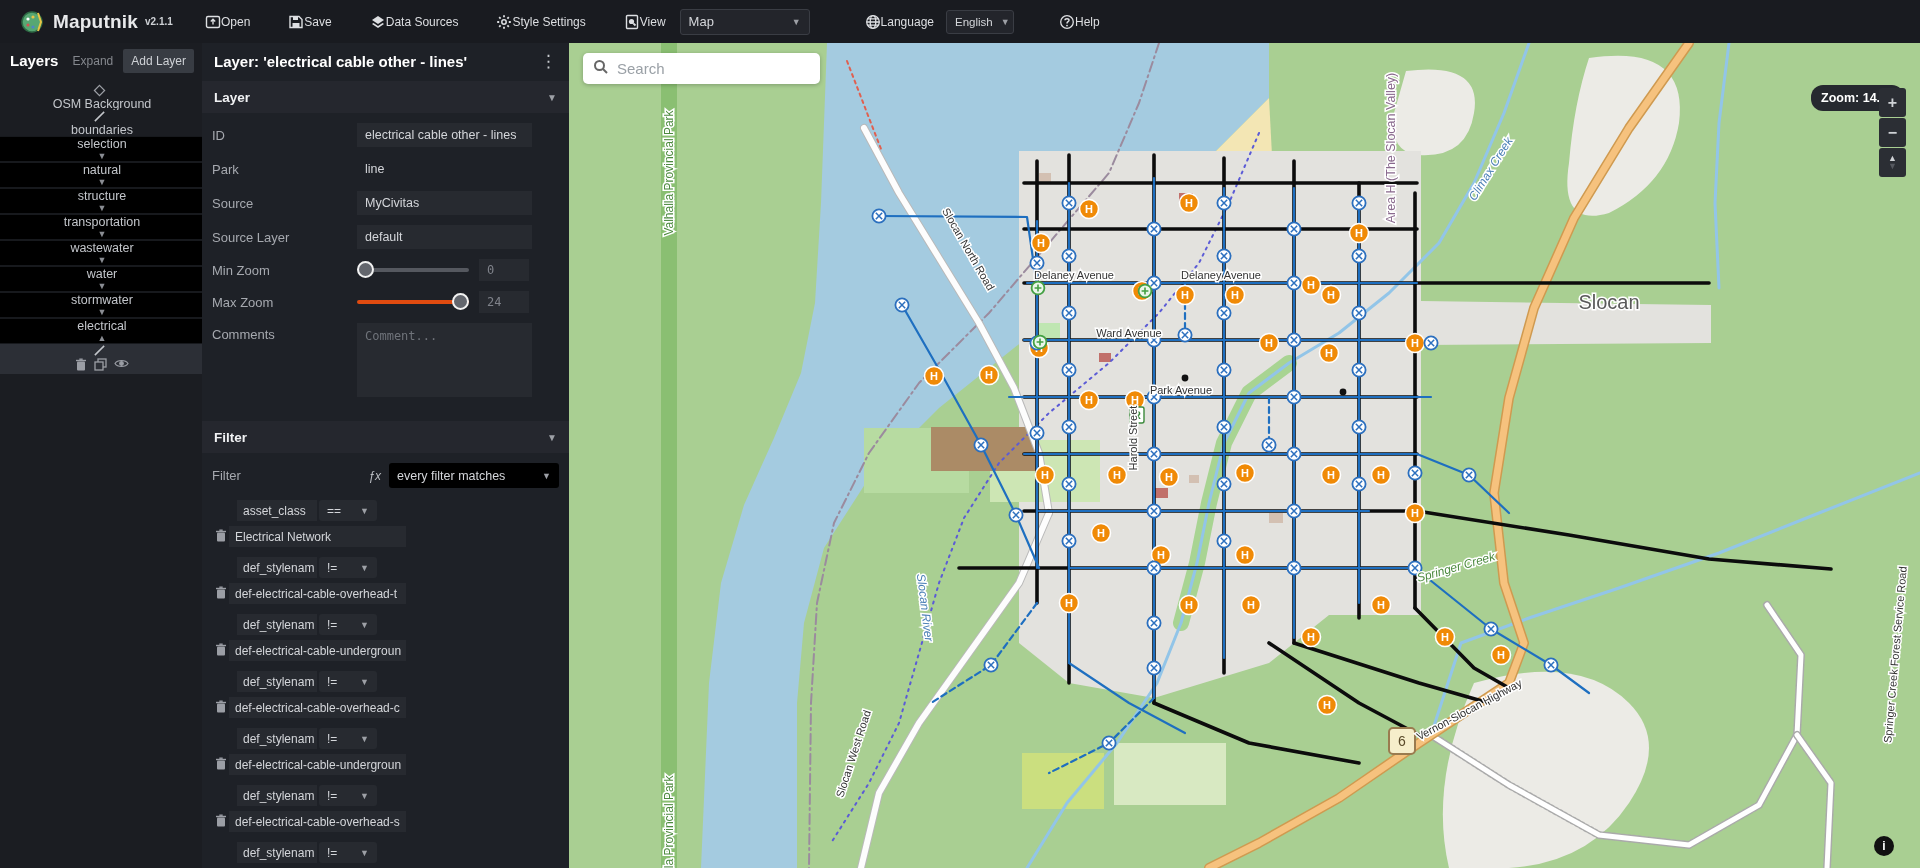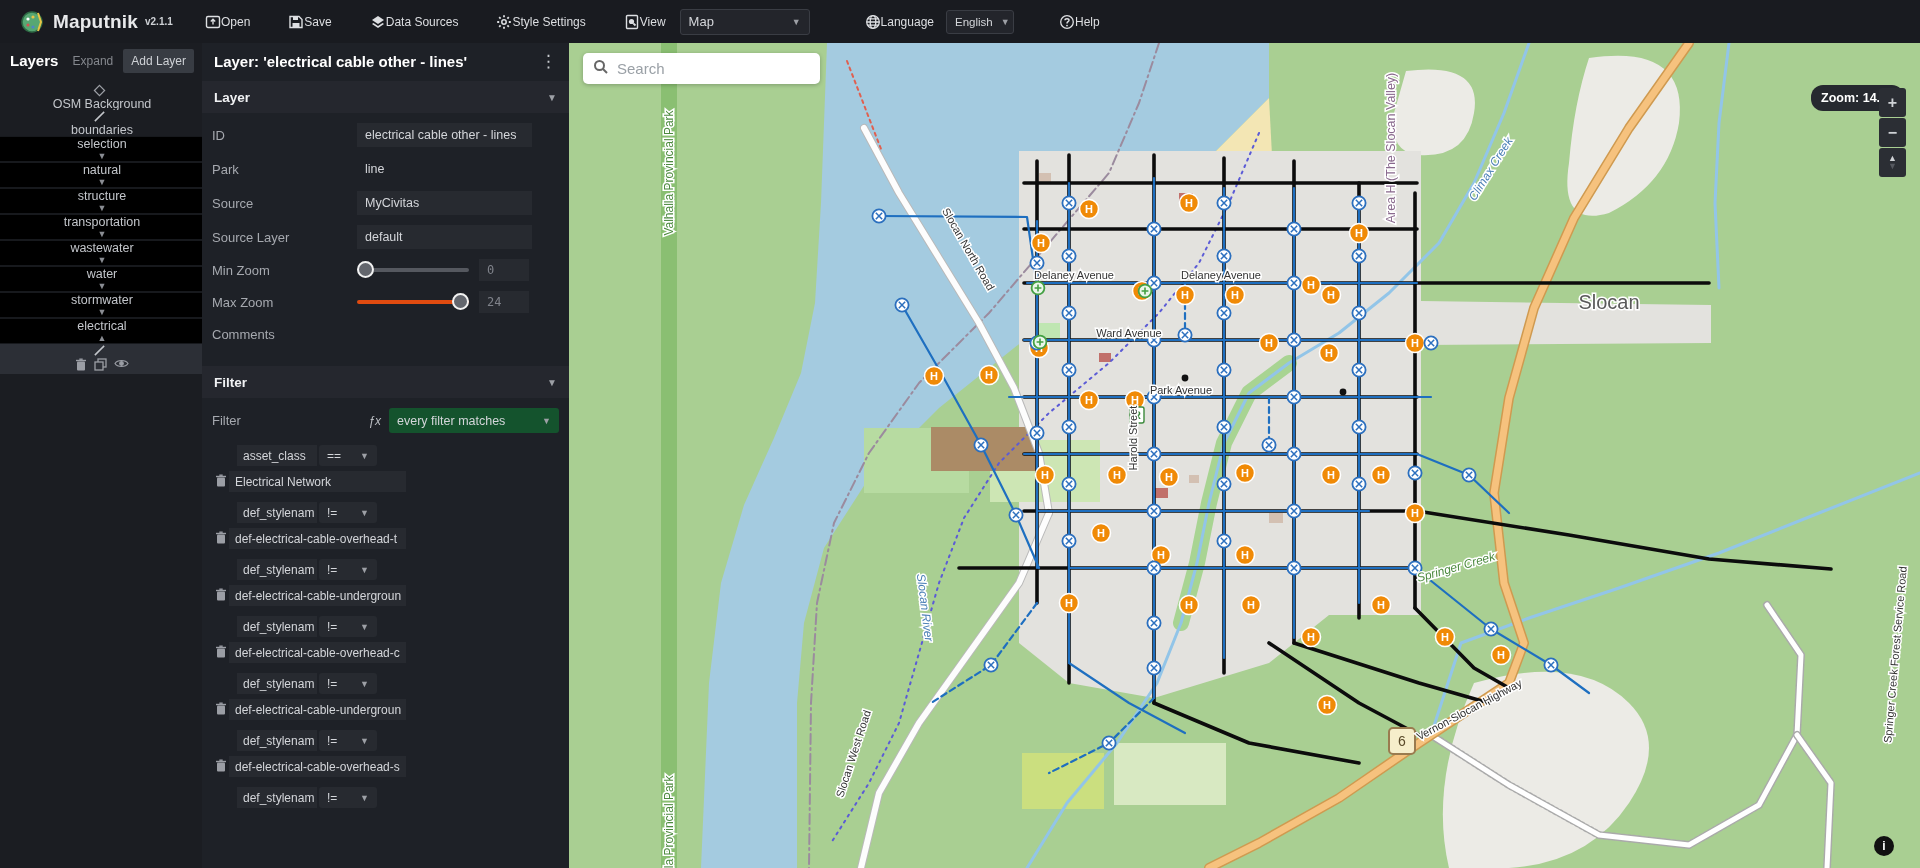--- a/index.html
+++ b/index.html
@@ -56,21 +56,21 @@
   .slider .knob { position:absolute; top:0; width:17px; height:17px; border-radius:50%;
     background:#63666d; border:2px solid #f2f2f2; }
   .numbox { width:50px; height:22px; background:#272a30; color:#7f828a; font-size:12px;
     display:flex; align-items:center; padding-left:8px; font-family:"DejaVu Sans Mono",monospace; }
   .comments { width:175px; height:74px; background:#272a30; border:none; resize:none;
     font-family:"DejaVu Sans Mono",monospace; font-size:12px; color:#d4d6da; padding:6px 8px; }
   .comments::placeholder { color:#6f737a; }
   .filterhead { display:flex; align-items:center; padding:10px 10px 0 10px; }
   .filterhead .flabel { flex:1; font-size:13px; color:#a6a9af; }
   .fx { font-style:italic; color:#b9bcc1; font-size:12px; margin-right:8px; cursor:pointer; }
-  .sel-comb { width:170px; height:25px; font-size:12.5px; background:#14532d; border:none; }
+  .sel-comb { width:170px; height:25px; font-size:12.5px; background:#000000; border:none; }
   #filter-rows { padding:12px 0 0 0; }
   .fentry { margin-bottom:10px; }
   .fe-line1 { display:flex; margin-left:35px; margin-bottom:5px; }
   .fe-field { width:80px; height:21px; background:#272a30; border:none; color:#d4d6da; font-size:12px; padding:0 6px; white-space:nowrap; overflow:hidden; display:flex; align-items:center;}
   .fe-op { width:58px; height:21px; margin-left:2px; background:#272a30; border:none; font-size:12px; }
   .fe-line2 { display:flex; align-items:center; }
   .fe-trash { width:27px; padding-left:13px; color:#9b9ea5; }
   .fe-val { width:177px; height:21px; background:#272a30; border:none; color:#d4d6da; font-size:12px; padding:0 6px; white-space:nowrap; overflow:hidden; display:flex; align-items:center; }
   
   .map { position:relative; flex:1; height:825px; background:#a9cf92; overflow:hidden; }
@@ -333,20 +333,21 @@
         <div class="sliderbox">
           <div class="slider">
             <div class="fill" style="left:0;right:0"></div>
             <div class="knob" style="right:0"></div>
           </div>
           <div class="numbox">24</div>
         </div>
       </div>
       <div class="frow" style="align-items:flex-start; margin-bottom:16px">
         <span class="flabel" style="padding-top:4px">Comments</span>
+        <textarea class="comments" placeholder="Comment..." style=""></textarea>
       </div>
     </div>
     <div class="section-bar">
       <span class="st">Filter</span>
       <span class="scaret">▼</span>
     </div>
     <div class="filterhead">
       <span class="flabel">Filter</span>
       <span class="fx">ƒx</span>
       <div class="select sel-comb">

